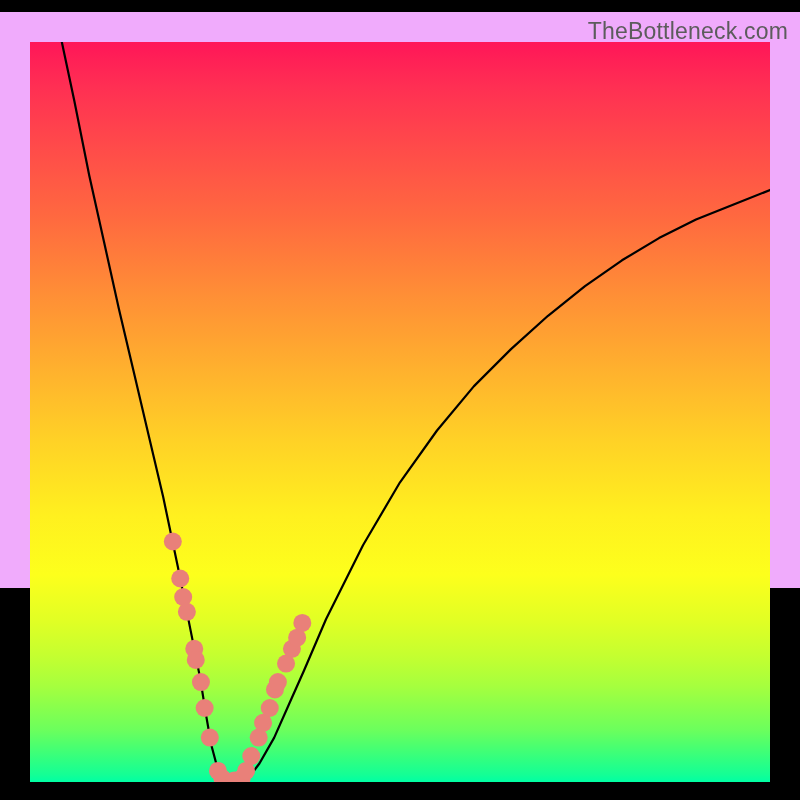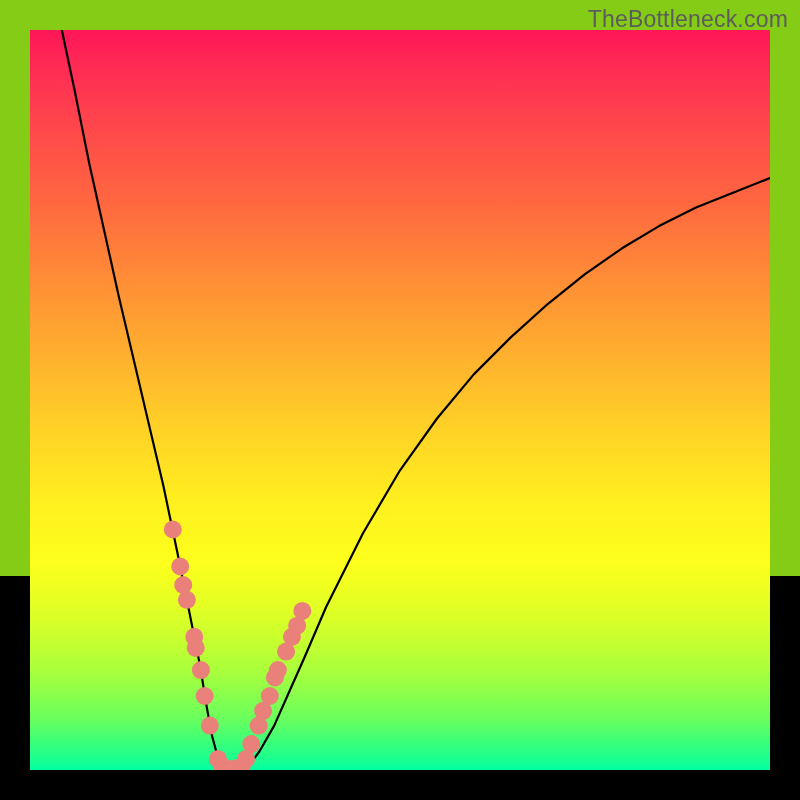--- a/index.html
+++ b/index.html
@@ -7,24 +7,24 @@
     padding: 0;
     width: 800px;
     height: 800px;
     overflow: hidden;
     background: #000;
     font-family: Arial, Helvetica, sans-serif;
   }
   .frame {
     position: absolute;
     left: 0;
-    top: 0;
+    top: 12px;
     width: 800px;
     height: 576px;
-    background: #84cc16;
+    background: #f0abfc;
   }
   .plot-area {
     position: absolute;
     left: 30px;
     top: 30px;
     width: 740px;
     height: 740px;
     overflow: hidden;
   }
   .gradient {

